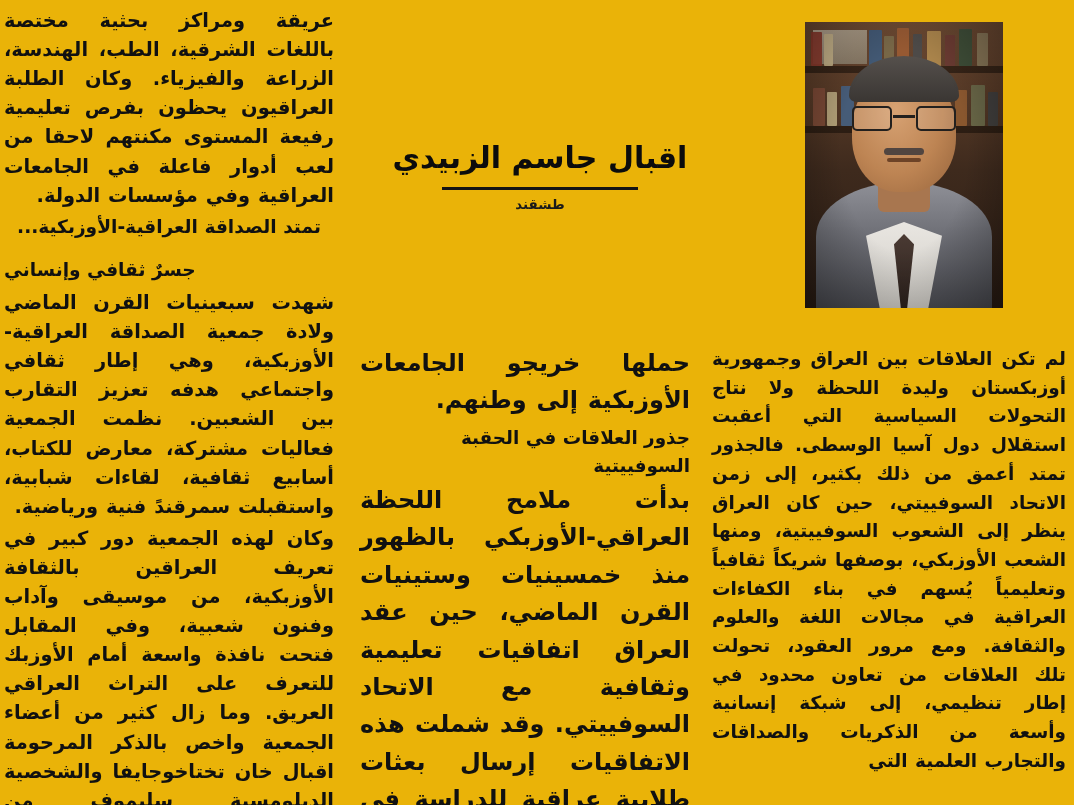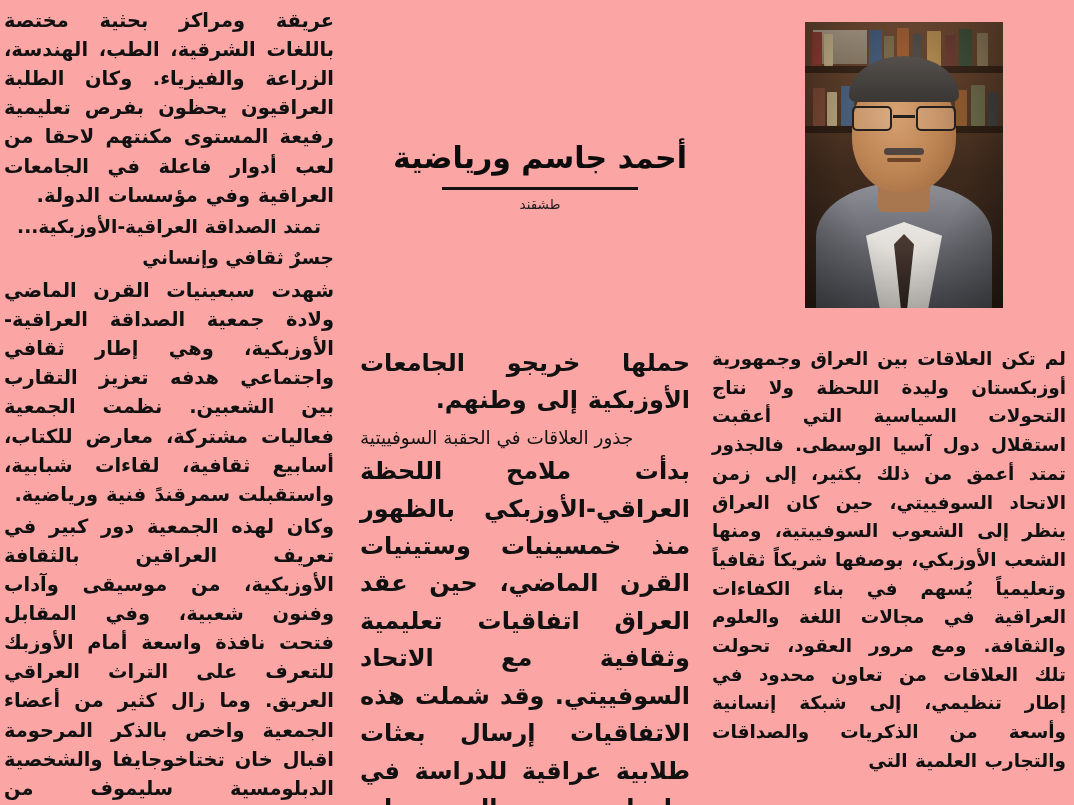--- a/index.html
+++ b/index.html
@@ -13,21 +13,21 @@
     height: 805px;
     overflow: hidden;
     font-family: "DejaVu Sans", sans-serif;
     color: #111111;
   }
 
   .page {
     position: relative;
     width: 1074px;
     height: 805px;
-    background: #fca5a5;
+    background: #eab308;
   }
 
   
   .col {
     position: absolute;
     text-align: justify;
     direction: rtl;
   }
 
   
@@ -63,31 +63,31 @@
   .col-right .para{ font-size: 18.4px; line-height: 1.56; }
 
   .subhead {
     margin: 0.25em 0 0.1em 0;
     font-size: 18.6px;
     line-height: 1.45;
     font-weight: 700;
     text-align: center;
   }
   .subhead-2 {
-    margin: 4px 0 0.2em 0;
+    margin: 16px 0 0.2em 0;
     font-size: 18.6px;
     line-height: 1.45;
     font-weight: 700;
-    text-align: right;
+    text-align: left;
   }
   .subhead-inline {
     font-size: 18.4px;
     line-height: 1.56;
-    font-weight: 400;
-    text-align: left;
+    font-weight: 700;
+    text-align: right;
     margin: 0.2em 0 0.05em 0;
   }
 
   
   .byline {
     position: absolute;
     left: 380px;
     top: 140px;
     width: 320px;
     text-align: center;
@@ -100,21 +100,21 @@
     letter-spacing: 0px;
   }
   .byline-rule {
     width: 196px;
     height: 3px;
     background: #141414;
     margin: 11px auto 6px auto;
   }
   .byline-city {
     font-size: 13.5px;
-    font-weight: 400;
+    font-weight: 700;
     color: #1a1a1a;
   }
 
   
   .photo-frame {
     position: absolute;
     left: 805px;
     top: 22px;
     width: 198px;
     height: 286px;
@@ -258,21 +258,21 @@
 
   <div class="col col-left">
     <p class="para">عريقة ومراكز بحثية مختصة باللغات الشرقية، الطب، الهندسة، الزراعة والفيزياء. وكان الطلبة العراقيون يحظون بفرص تعليمية رفيعة المستوى مكنتهم لاحقا من لعب أدوار فاعلة في الجامعات العراقية وفي مؤسسات الدولة.</p>
     <p class="subhead">تمتد الصداقة العراقية-الأوزبكية...</p>
     <p class="subhead-2">جسرٌ ثقافي وإنساني</p>
     <p class="para">شهدت سبعينيات القرن الماضي ولادة جمعية الصداقة العراقية-الأوزبكية، وهي إطار ثقافي واجتماعي هدفه تعزيز التقارب بين الشعبين. نظمت الجمعية فعاليات مشتركة، معارض للكتاب، أسابيع ثقافية، لقاءات شبابية، واستقبلت سمرقندً فنية ورياضية.</p>
     <p class="para">وكان لهذه الجمعية دور كبير في تعريف العراقين بالثقافة الأوزبكية، من موسيقى وآداب وفنون شعبية، وفي المقابل فتحت نافذة واسعة أمام الأوزبك للتعرف على التراث العراقي العريق. وما زال كثير من أعضاء الجمعية واخص بالذكر المرحومة اقبال خان تختاخوجايفا والشخصية الدبلومسية سليموف من الشخصيات التي ساهمت في تعزيز</p>
   </div>
 
   <div class="byline">
-    <div class="byline-name">أحمد جاسم ورياضية</div>
+    <div class="byline-name">اقبال جاسم الزبيدي</div>
     <div class="byline-rule"></div>
     <div class="byline-city">طشقند</div>
   </div>
 
   <div class="photo-frame">
     <div class="photo-inner">
       <div class="ph-bg"></div>
       <div class="ph-window"></div>
       <div class="ph-shelf s1"></div>
       <div class="ph-shelf s2"></div>

